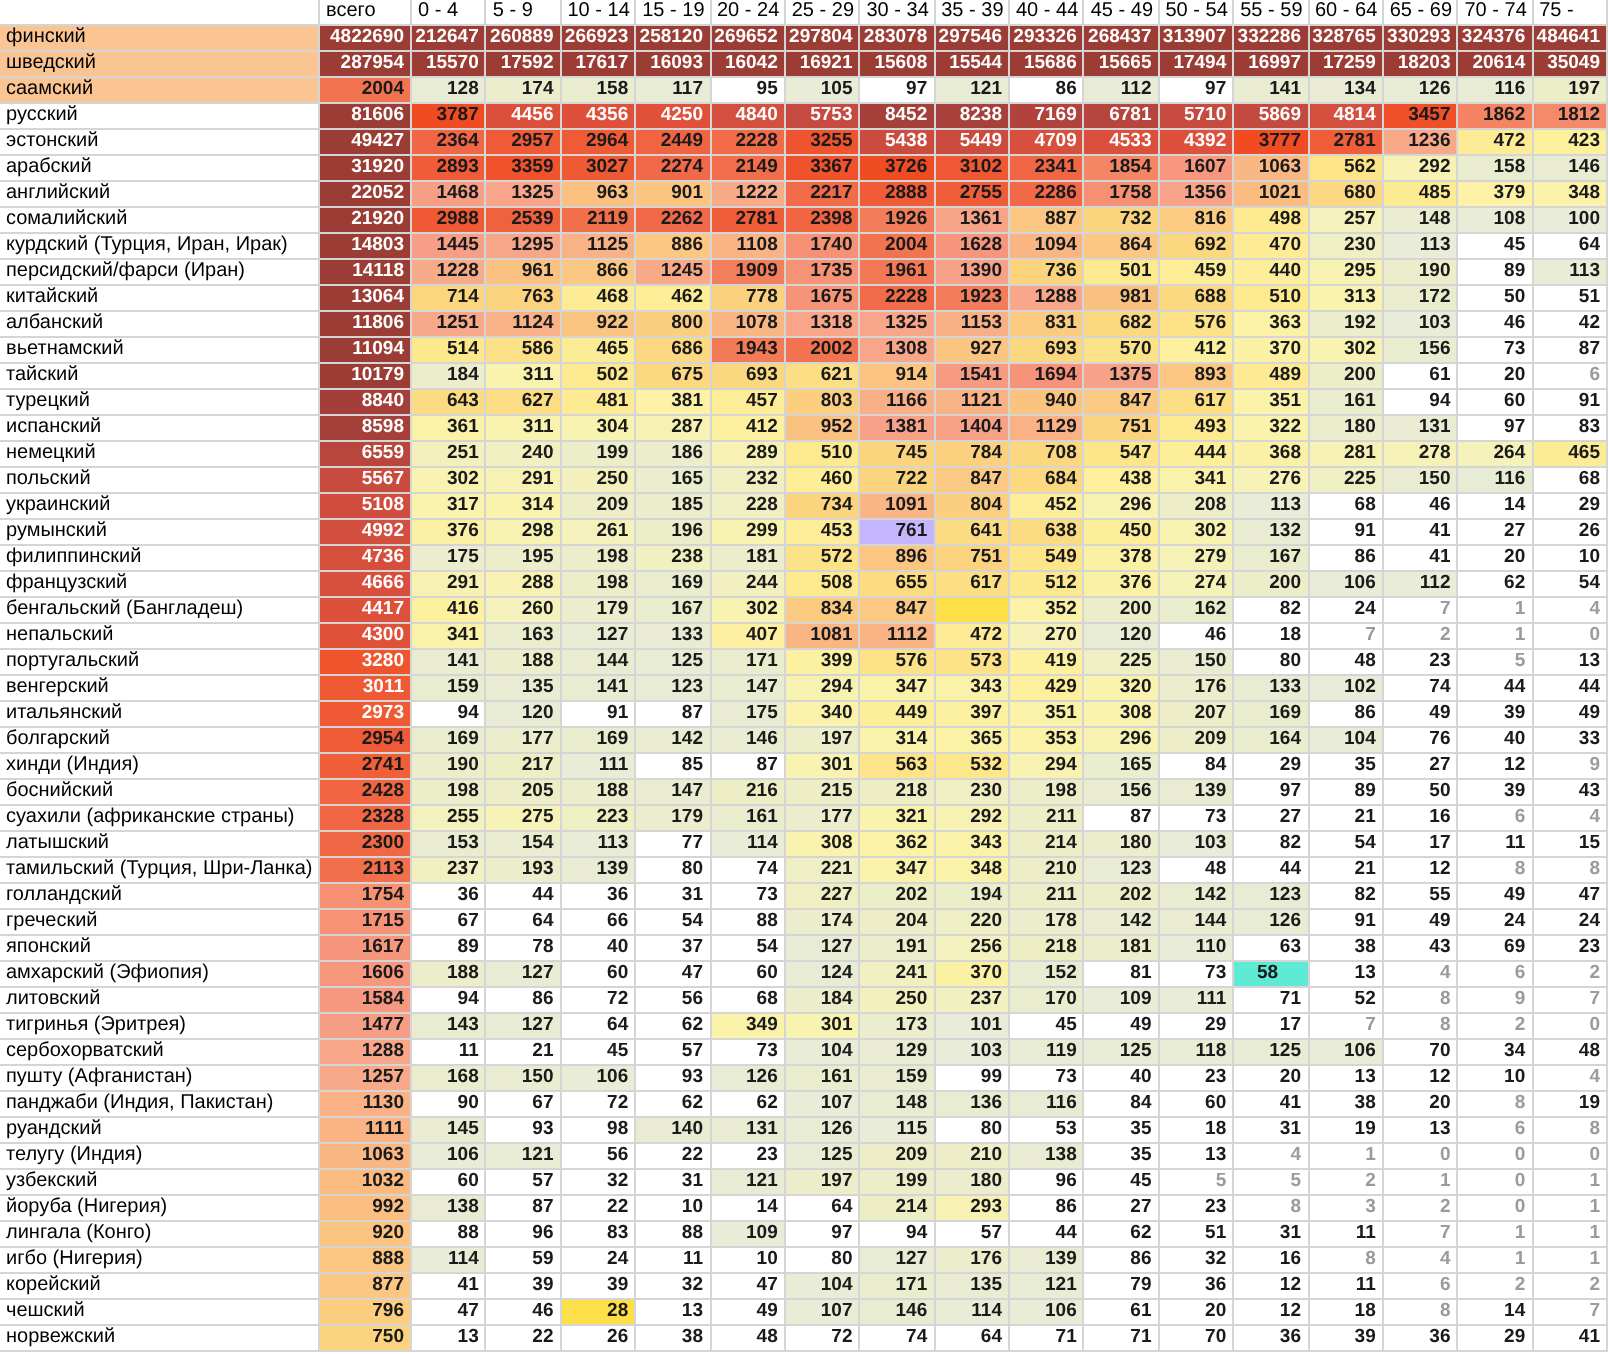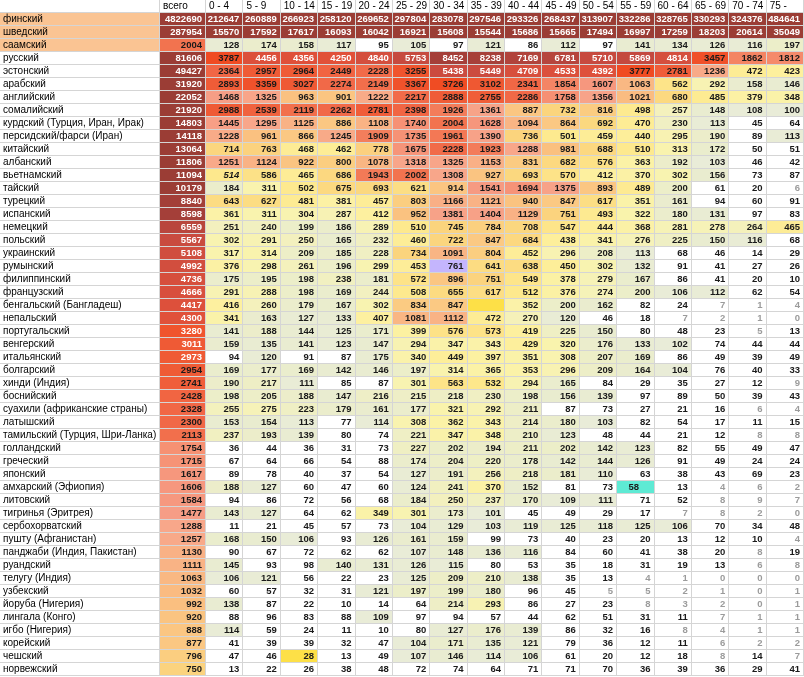--- a/index.html
+++ b/index.html
@@ -308,21 +308,21 @@
           <td class="num" style="background: rgb(253, 226, 135);">576</td>
           <td class="num" style="background: rgb(251, 242, 166);">363</td>
           <td class="num" style="background: rgb(236, 237, 202);">192</td>
           <td class="num" style="background: rgb(233, 236, 216);">103</td>
           <td class="num" style="background: rgb(255, 255, 255);">46</td>
           <td class="num" style="background: rgb(255, 255, 255);">42</td>
         </tr>
         <tr>
           <td class="lbl">вьетнамский</td>
           <td class="num" style="background: rgb(155, 61, 53); color: rgb(255, 255, 255);">11094</td>
-          <td class="num" style="background: rgb(253, 232, 141); font-style: italic;">514</td>
+          <td class="num" style="background: rgb(253, 232, 141);">514</td>
           <td class="num" style="background: rgb(252, 225, 135);">586</td>
           <td class="num" style="background: rgb(253, 236, 150);">465</td>
           <td class="num" style="background: rgb(252, 216, 128);">686</td>
           <td class="num" style="background: rgb(243, 122, 87);">1943</td>
           <td class="num" style="background: rgb(242, 115, 79);">2002</td>
           <td class="num" style="background: rgb(248, 166, 138);">1308</td>
           <td class="num" style="background: rgb(250, 196, 129);">927</td>
           <td class="num" style="background: rgb(251, 216, 127);">693</td>
           <td class="num" style="background: rgb(253, 227, 136);">570</td>
           <td class="num" style="background: rgb(253, 240, 159);">412</td>

